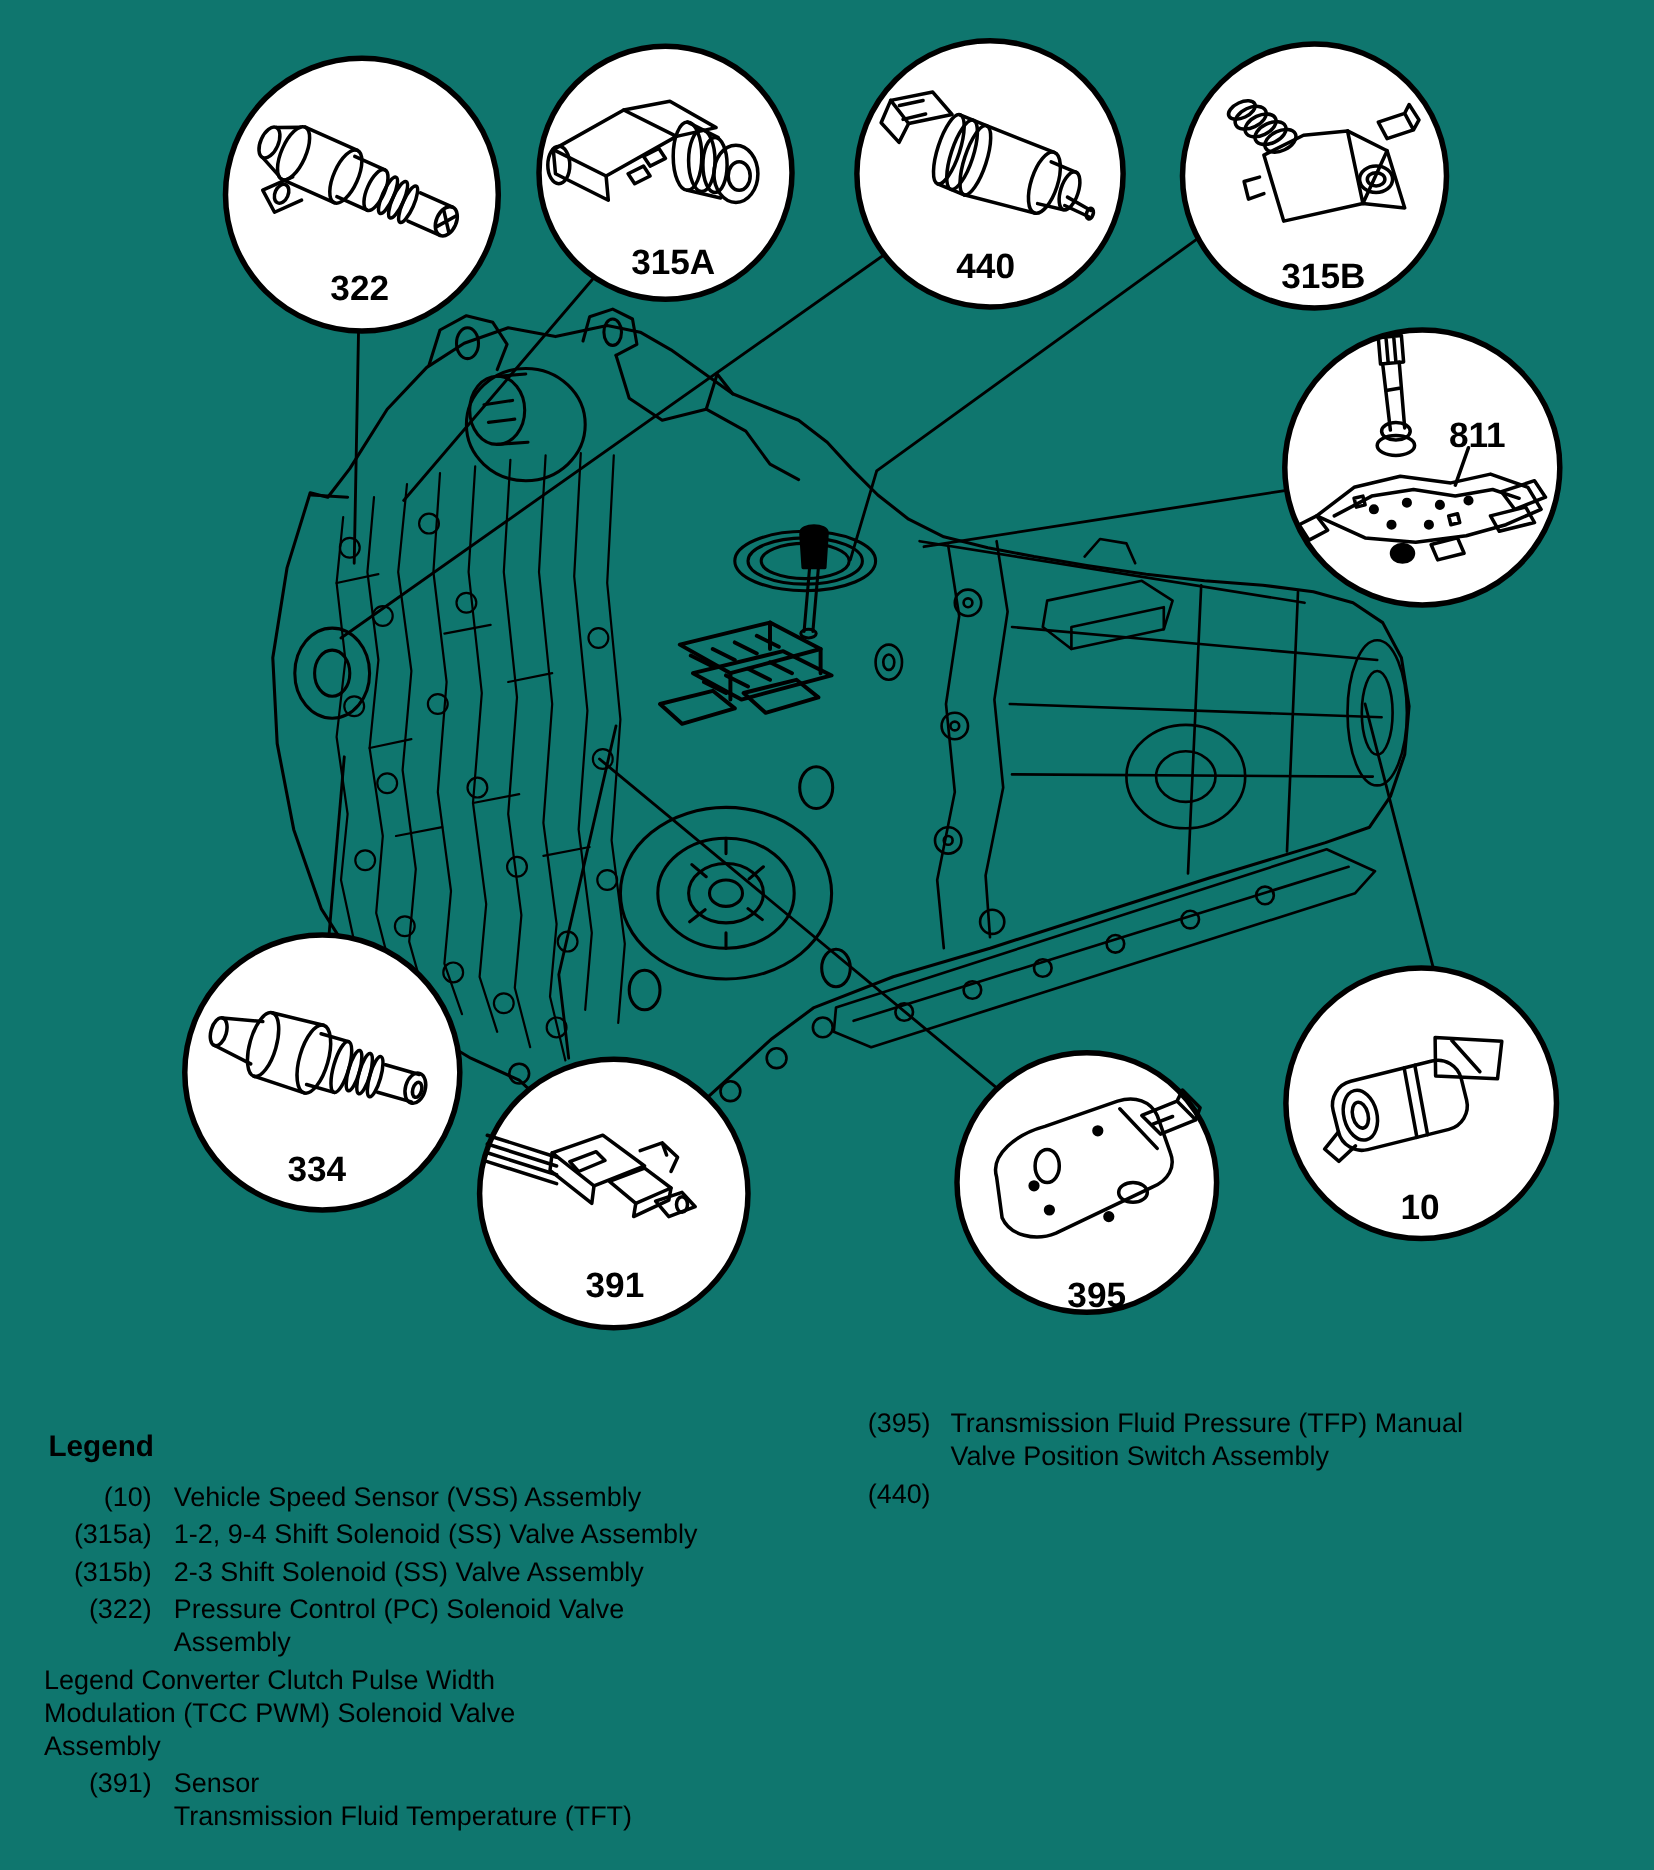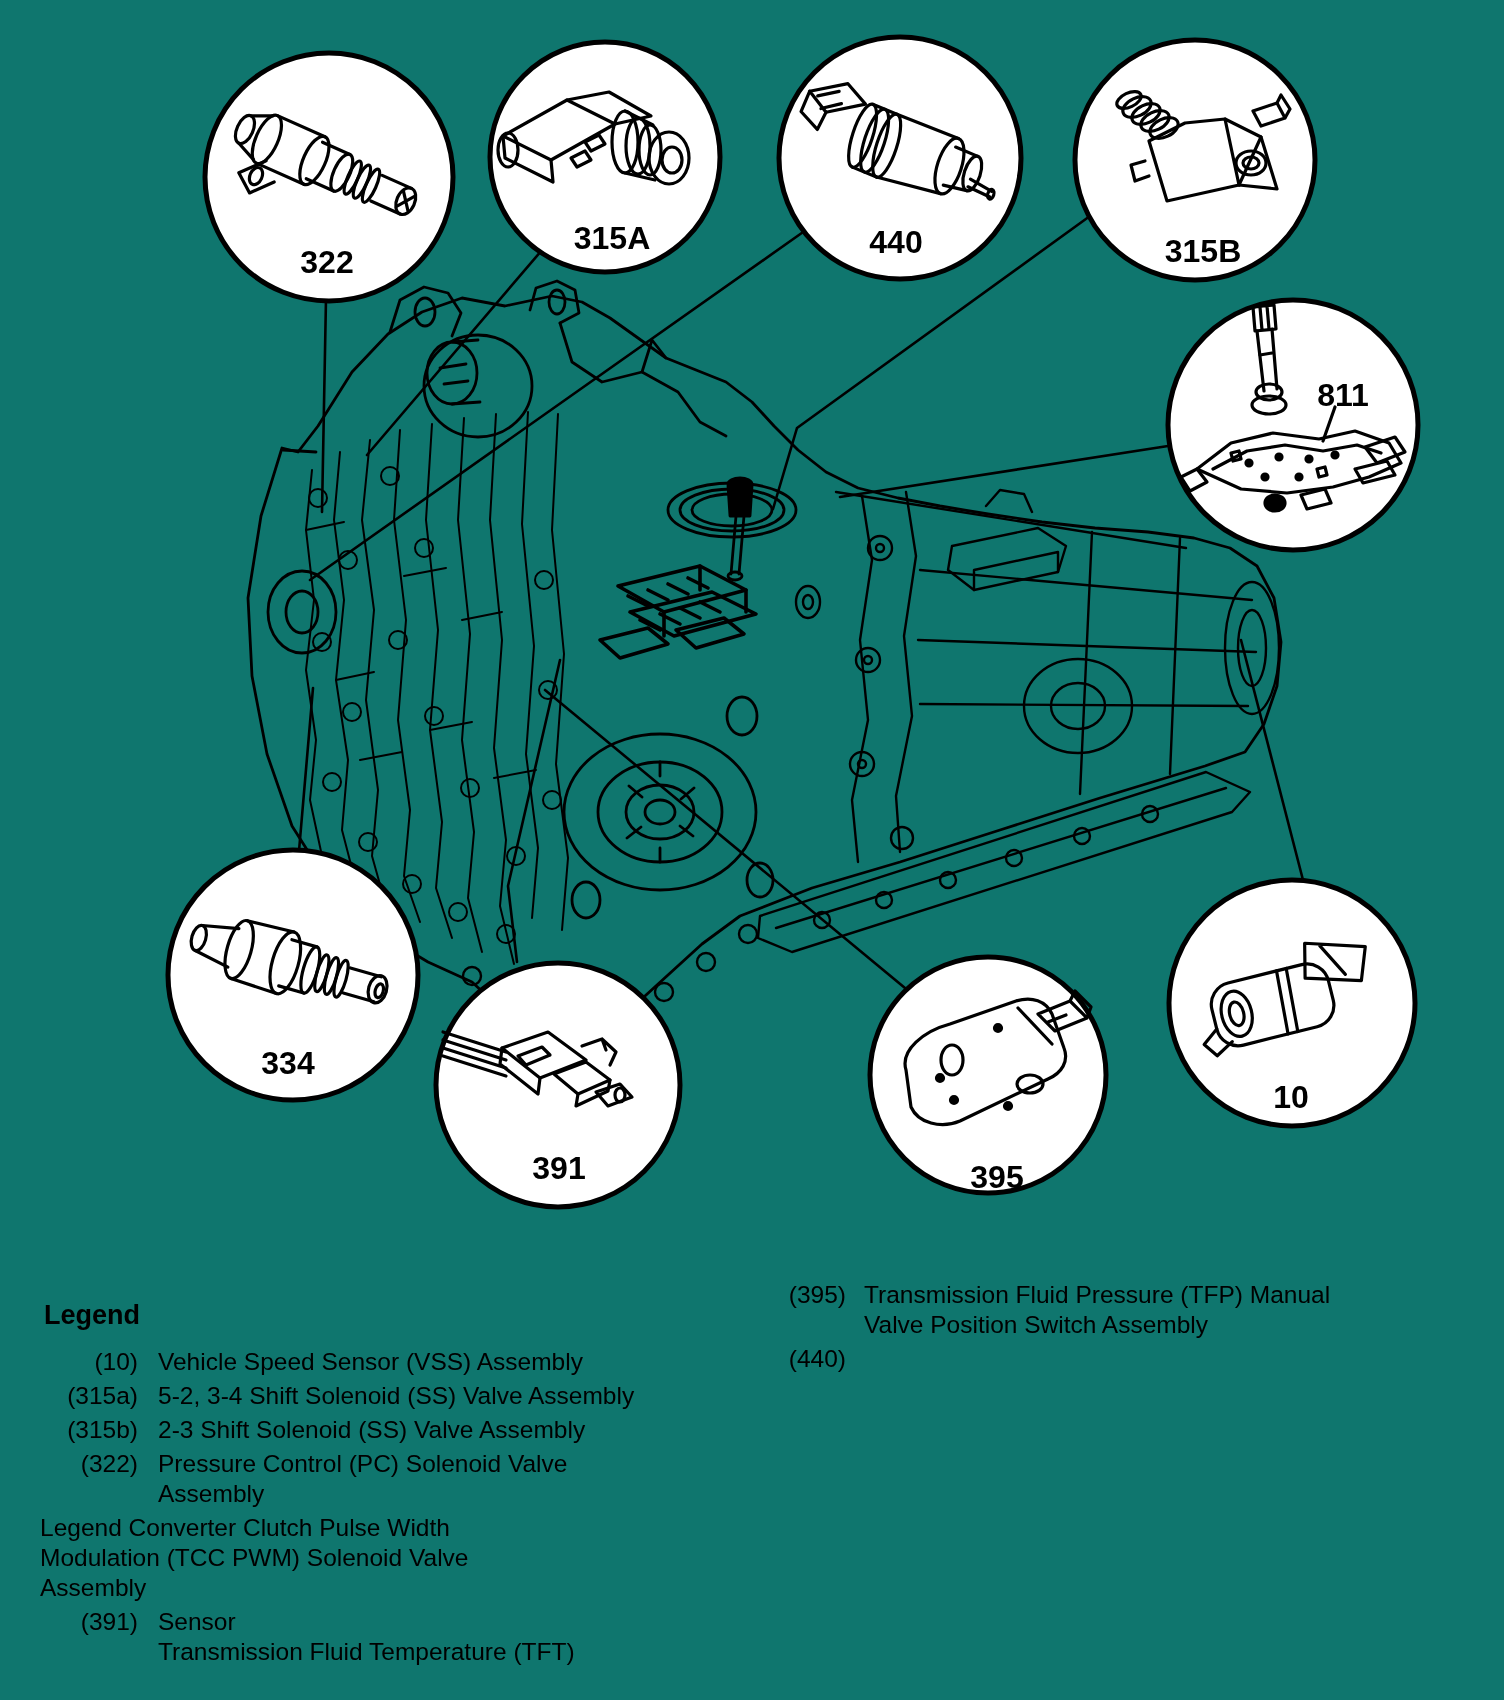--- a/index.html
+++ b/index.html
@@ -360,21 +360,21 @@
   <div class="legend-col legend-col-left">
     <div class="legend-item">
       <div class="legend-num">(10)</div>
       <div class="legend-text">
         <div class="legend-line">Vehicle Speed Sensor (VSS) Assembly</div>
       </div>
     </div>
     <div class="legend-item">
       <div class="legend-num">(315a)</div>
       <div class="legend-text">
-        <div class="legend-line">5-2, 3-4 Shift Solenoid (SS) Valve Assembly</div>
+        <div class="legend-line">1-2, 9-4 Shift Solenoid (SS) Valve Assembly</div>
       </div>
     </div>
     <div class="legend-item">
       <div class="legend-num">(315b)</div>
       <div class="legend-text">
         <div class="legend-line">2-3 Shift Solenoid (SS) Valve Assembly</div>
       </div>
     </div>
     <div class="legend-item">
       <div class="legend-num">(322)</div>

